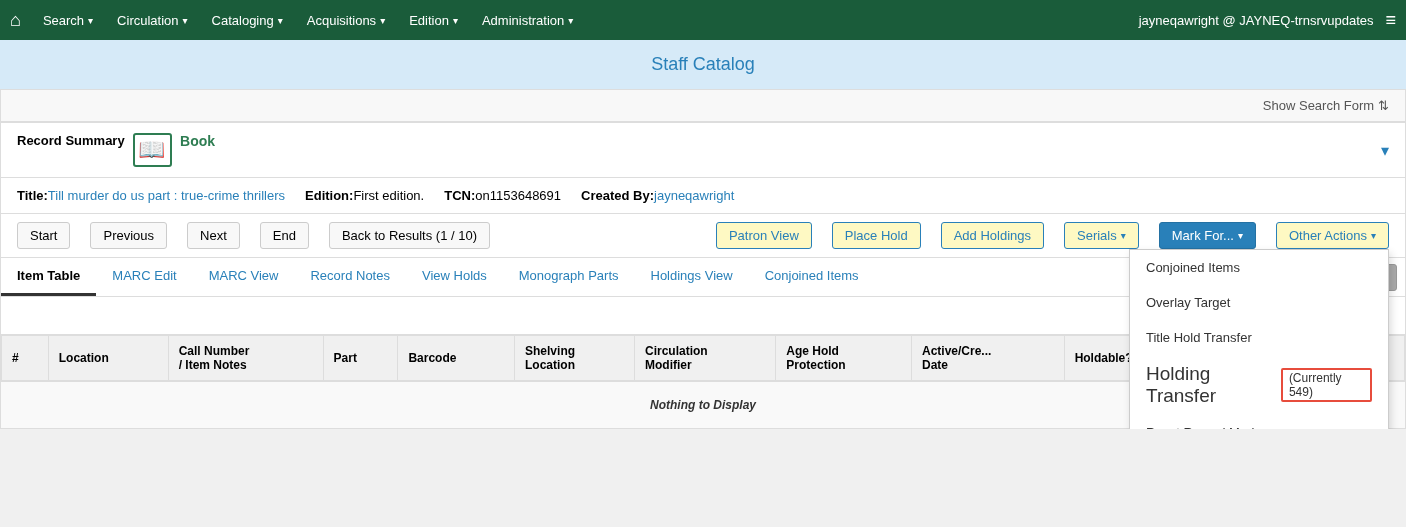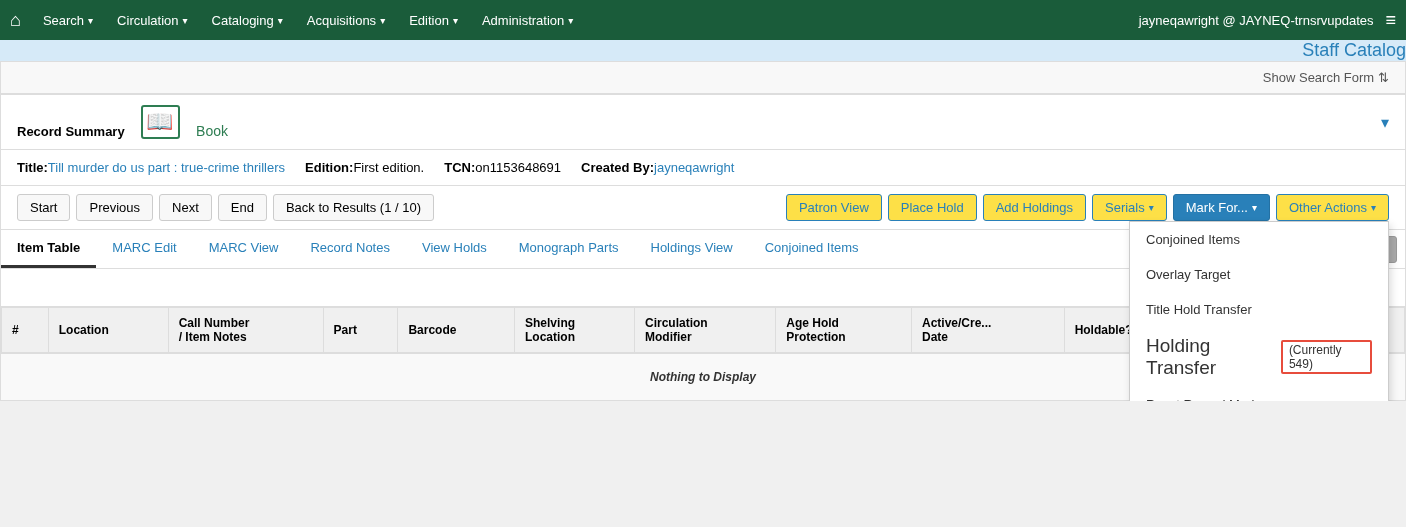--- a/index.html
+++ b/index.html
@@ -38,21 +38,22 @@
       display: flex;
       align-items: center;
       gap: 12px;
       font-size: 13px;
     }
     .hamburger { font-size: 18px; cursor: pointer; }
 
     
     .staff-catalog-banner {
       background: #d6eaf8;
-      text-align: right;
+      text-align: center;
+      padding: 14px;
       font-size: 18px;
       color: #2980b9;
       margin: 0;
     }
 
     
     .search-form-bar {
       background: #f8f8f8;
       border: 1px solid #ddd;
       padding: 8px 16px;
@@ -73,38 +74,38 @@
     .record-summary-bar {
       background: white;
       border: 1px solid #ddd;
       padding: 10px 16px;
       display: flex;
       align-items: center;
       justify-content: space-between;
     }
     .record-summary-left {
       display: flex;
-      align-items: flex-end;
-      gap: 16px;
+      align-items: flex-start;
+      gap: 8px;
     }
     .record-summary-label {
       font-weight: bold;
       font-size: 13px;
     }
     .book-icon {
       font-size: 22px;
       color: #2e7d52;
       border: 2px solid #2e7d52;
       padding: 2px 4px;
       border-radius: 3px;
     }
     .book-type {
       color: #2e7d52;
       font-size: 14px;
-      font-weight: normal;
+      font-weight: bold;
     }
     .chevron-down-blue { color: #2980b9; font-size: 16px; cursor: pointer; }
 
     
     .title-row {
       background: white;
       border: 1px solid #ddd;
       border-top: none;
       padding: 10px 16px;
       display: flex;
@@ -118,37 +119,37 @@
     .field-value { font-size: 13px; }
 
     
     .action-row {
       background: white;
       border: 1px solid #ddd;
       border-top: none;
       padding: 8px 16px;
       display: flex;
       align-items: center;
-      gap: 6px;
+      gap: 20px;
       flex-wrap: wrap;
       position: relative;
     }
     .btn {
       padding: 5px 12px;
       font-size: 13px;
       border: 1px solid #ccc;
       background: #f8f8f8;
       cursor: pointer;
       border-radius: 3px;
       white-space: nowrap;
     }
     .btn-outline-blue {
       border: 1px solid #2980b9;
       color: #2980b9;
-      background: #fde047;
+      background: #fef9c3;
     }
     .btn-primary {
       background: #2980b9;
       color: white;
       border: 1px solid #2471a3;
     }
     .btn-dropdown {
       display: flex;
       align-items: center;
       gap: 4px;

